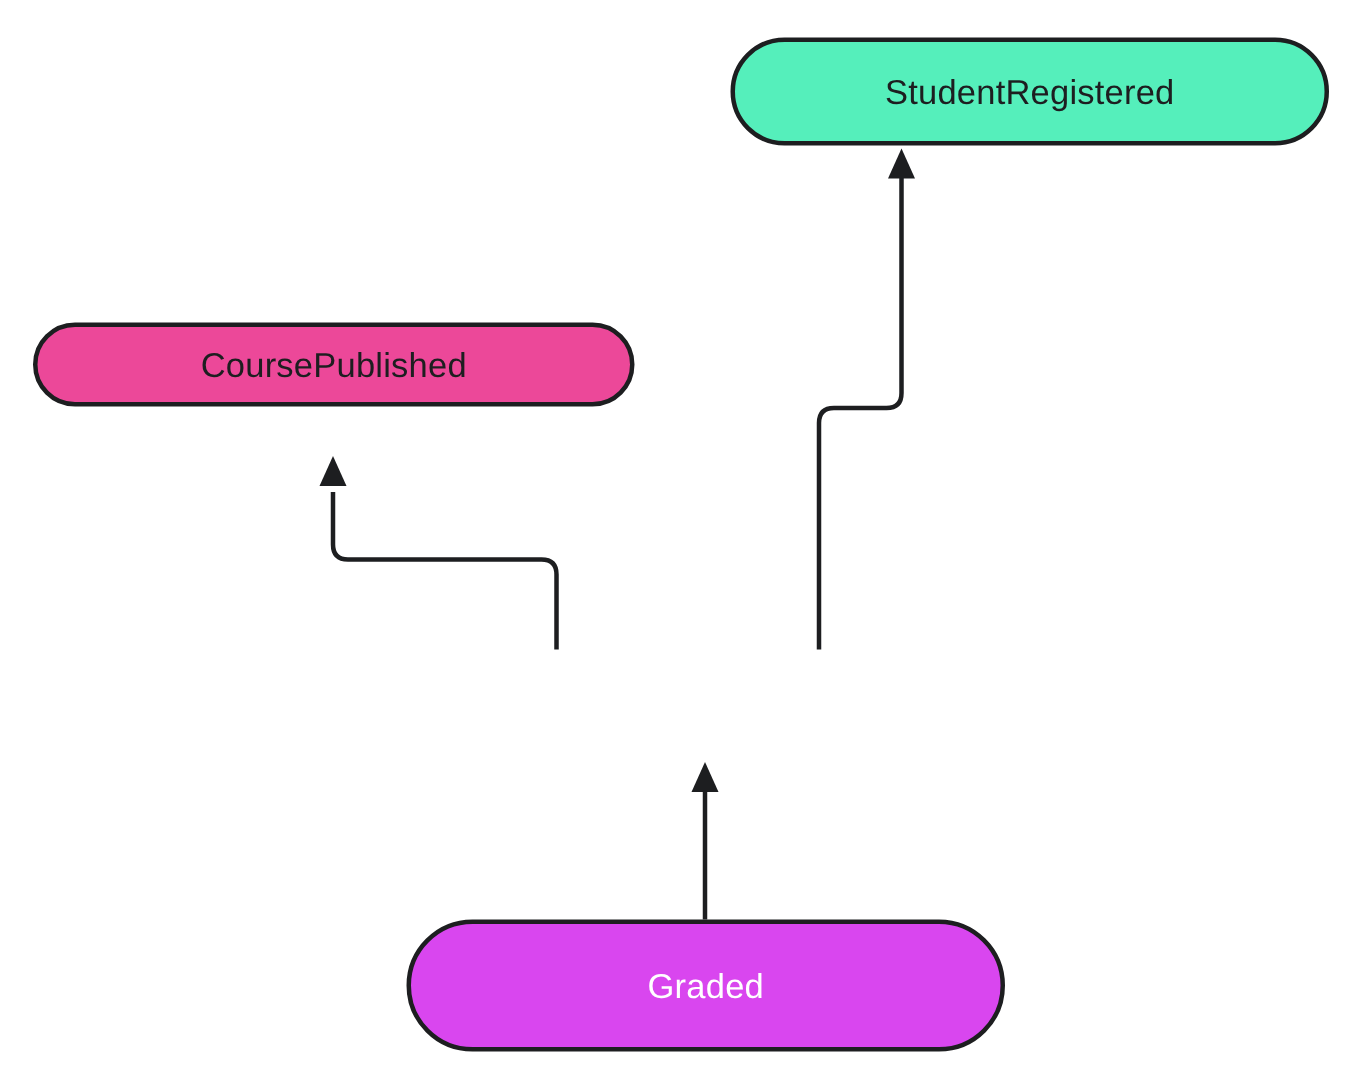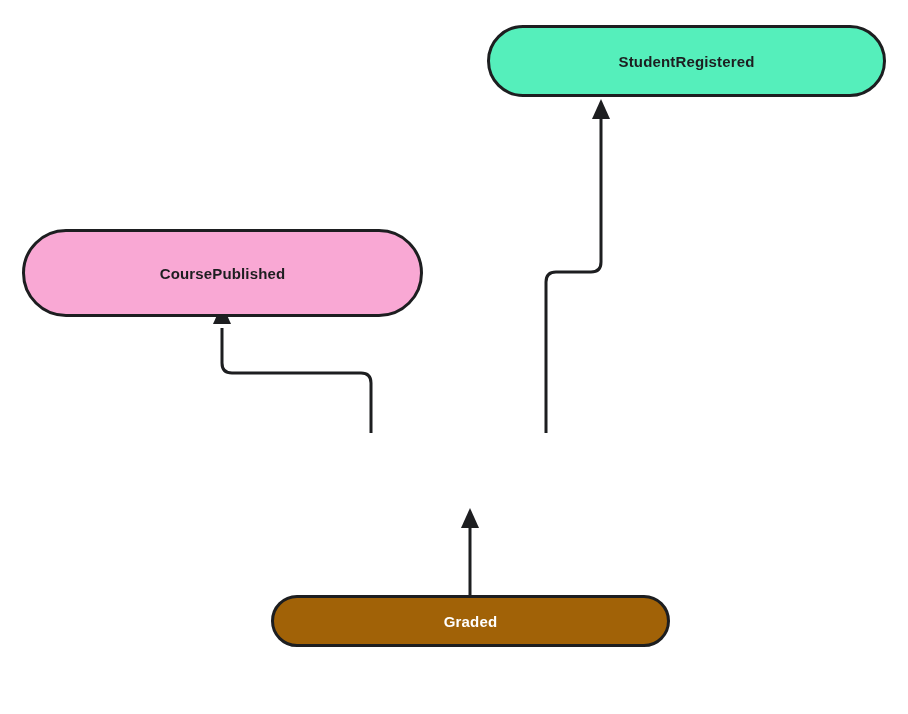--- a/index.html
+++ b/index.html
@@ -39,22 +39,22 @@
     position: absolute;
     box-sizing: border-box;
     border: 3px solid #1d1e20;
     border-radius: 999px;
     display: flex;
     align-items: center;
     justify-content: center;
     text-align: center;
   }
   .node-label {
-    font-size: 15px;
-    font-weight: 700;
+    font-size: 23px;
+    font-weight: 400;
     letter-spacing: 0.15px;
     line-height: 1;
     white-space: nowrap;
     pointer-events: none;
   }
 </style>
 </head>
 <body>
 
 <div id="diagram-canvas">
@@ -74,22 +74,22 @@
     <g>
       <path class="edge-path" d="M 470,613 L 470,528"></path>
       <polygon class="edge-arrow" points="470,508 461,528 479,528"></polygon>
     </g>
   </svg>
 
   <div class="node" style="left:487px; top:25px; width:399px; height:72px; background:#55efbb;">
     <span class="node-label" style="color:#1d1e20;">StudentRegistered</span>
   </div>
 
-  <div class="node" style="left:22px; top:229px; width:401px; height:88px; background:#f9a8d4;">
+  <div class="node" style="left:22px; top:215px; width:401px; height:56px; background:#ec4899;">
     <span class="node-label" style="color:#1d1e20;">CoursePublished</span>
   </div>
 
 
-  <div class="node" style="left:271px; top:595px; width:399px; height:52px; background:#a16207;">
+  <div class="node" style="left:271px; top:613px; width:399px; height:88px; background:#d946ef;">
     <span class="node-label" style="color:#ffffff;">Graded</span>
   </div>
 
 </div>
 
 </body></html>

